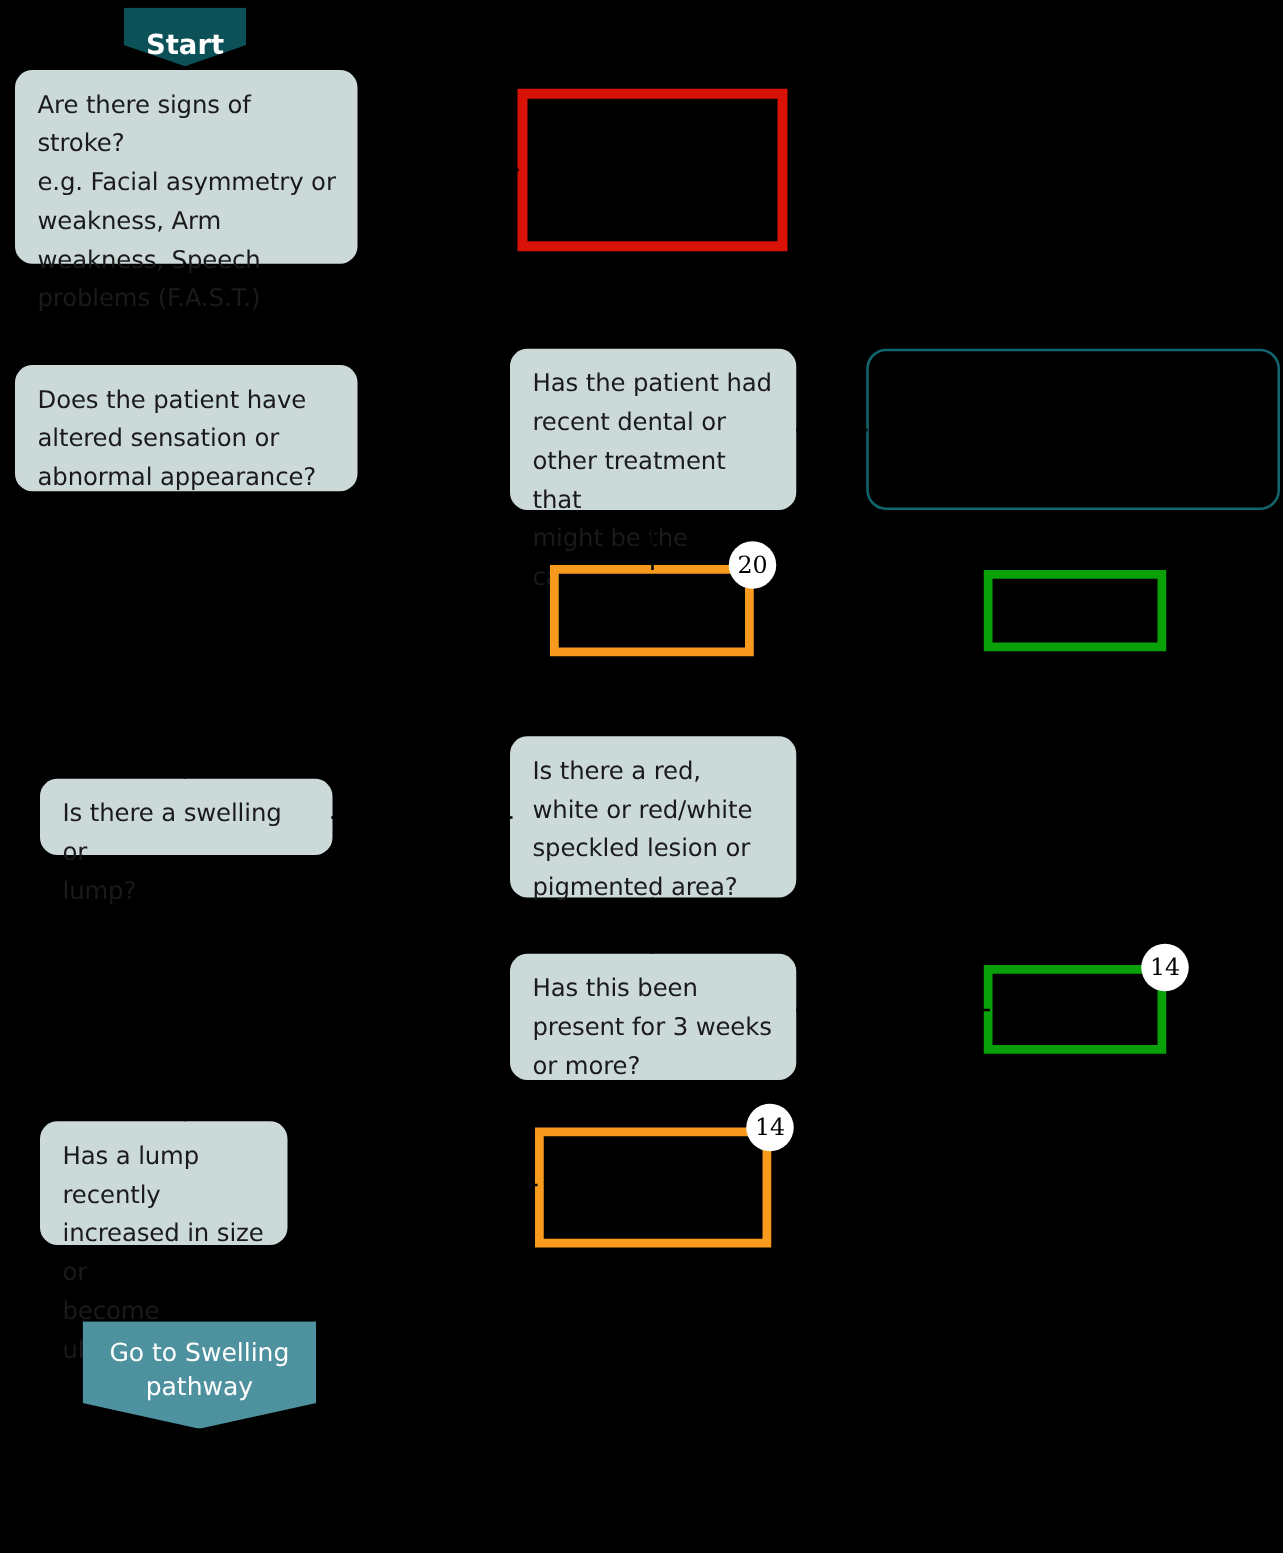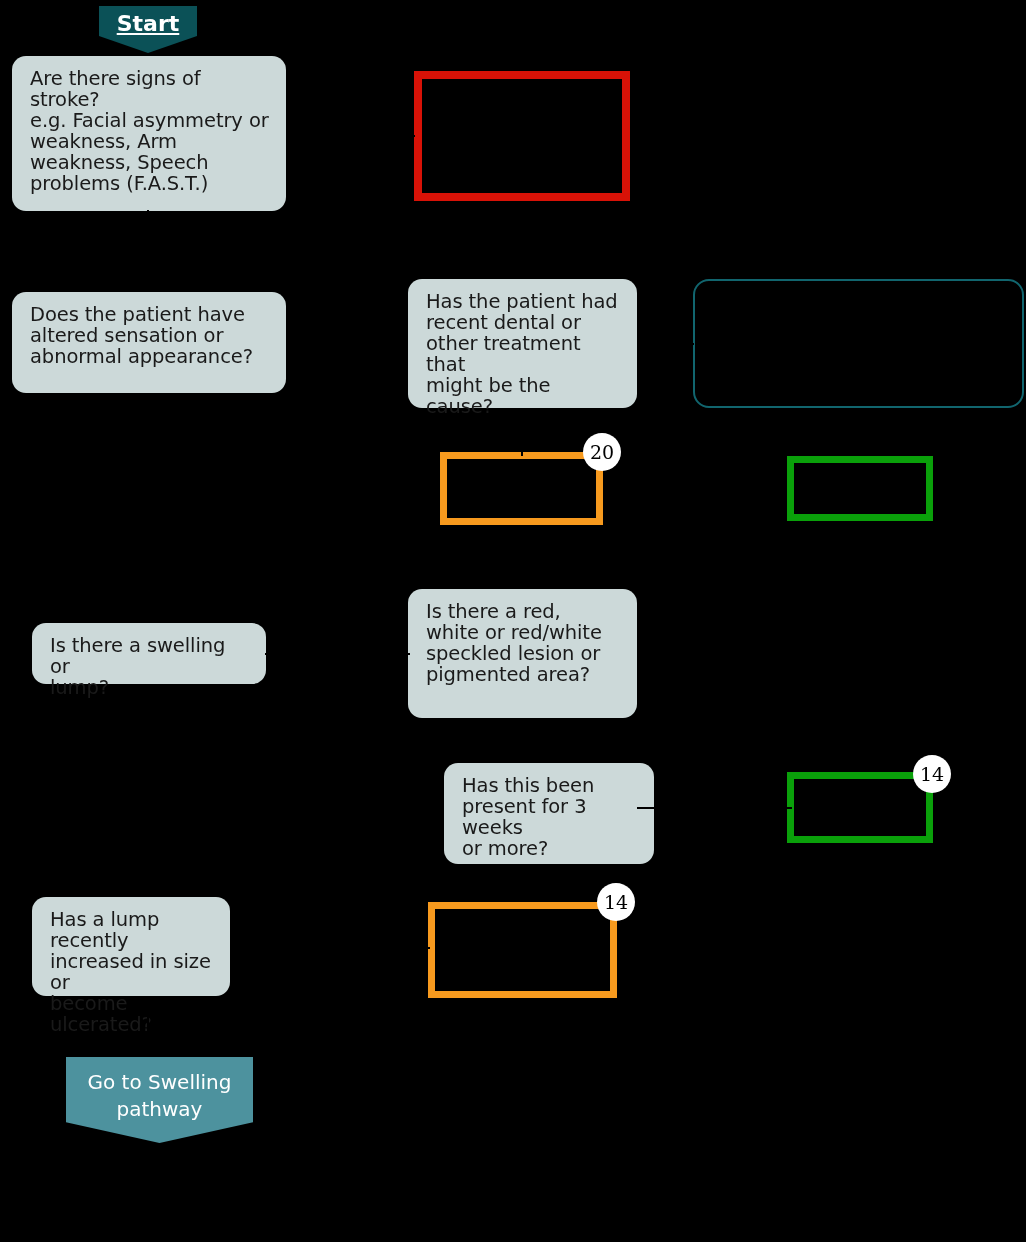--- a/index.html
+++ b/index.html
@@ -17,21 +17,21 @@
   }
 
   
   .qbox {
     position: absolute;
     box-sizing: border-box;
     background: #ccd9d9;
     border-radius: 14px;
     color: #1a1a1a;
     font-size: 19.5px;
-    line-height: 21px;
+    line-height: 31px;
     padding: 12px 16px 12px 18px;
     white-space: pre-line;
     letter-spacing: -0.1px;
   }
 
   
   .banner {
     position: absolute;
     box-sizing: border-box;
     background: #0b5157;
@@ -39,22 +39,21 @@
     display: flex;
     align-items: flex-start;
     justify-content: center;
     text-align: center;
     -webkit-clip-path: polygon(0 0, 100% 0, 100% 64%, 50% 100%, 0 64%);
     clip-path: polygon(0 0, 100% 0, 100% 64%, 50% 100%, 0 64%);
   }
   .banner.start {
     font-weight: bold;
     font-size: 22px;
-    padding-top: 5px;
-    text-decoration: underline;
+    padding-top: 18px;
   }
   .banner.goto {
     background: #4d929e;
     font-size: 20px;
     line-height: 27px;
     padding-top: 12px;
     white-space: pre-line;
     -webkit-clip-path: polygon(0 0, 100% 0, 100% 76%, 50% 100%, 0 76%);
     clip-path: polygon(0 0, 100% 0, 100% 76%, 50% 100%, 0 76%);
   }
@@ -145,21 +144,21 @@
   <div class="qbox" style="left:408px; top:279px; width:229px; height:129px;">Has the patient had
 recent dental or
 other treatment that
 might be the cause?</div>
 
   <div class="qbox" style="left:408px; top:589px; width:229px; height:129px;">Is there a red,
 white or red/white
 speckled lesion or
 pigmented area?</div>
 
-  <div class="qbox" style="left:408px; top:763px; width:210px; height:101px;margin-left:36px;">Has this been
+  <div class="qbox" style="left:408px; top:763px; width:229px; height:101px;">Has this been
 present for 3 weeks
 or more?</div>
 
   <div class="obox red" style="left:414px; top:71px; width:216px; height:130px;"></div>
 
   <div class="obox teal" style="left:693px; top:279px; width:331px; height:129px;"></div>
 
   <div class="obox orange" style="left:440px; top:452px; width:163px; height:73px;"></div>
   <div class="badge" style="left:583px; top:433px;">20</div>
 

